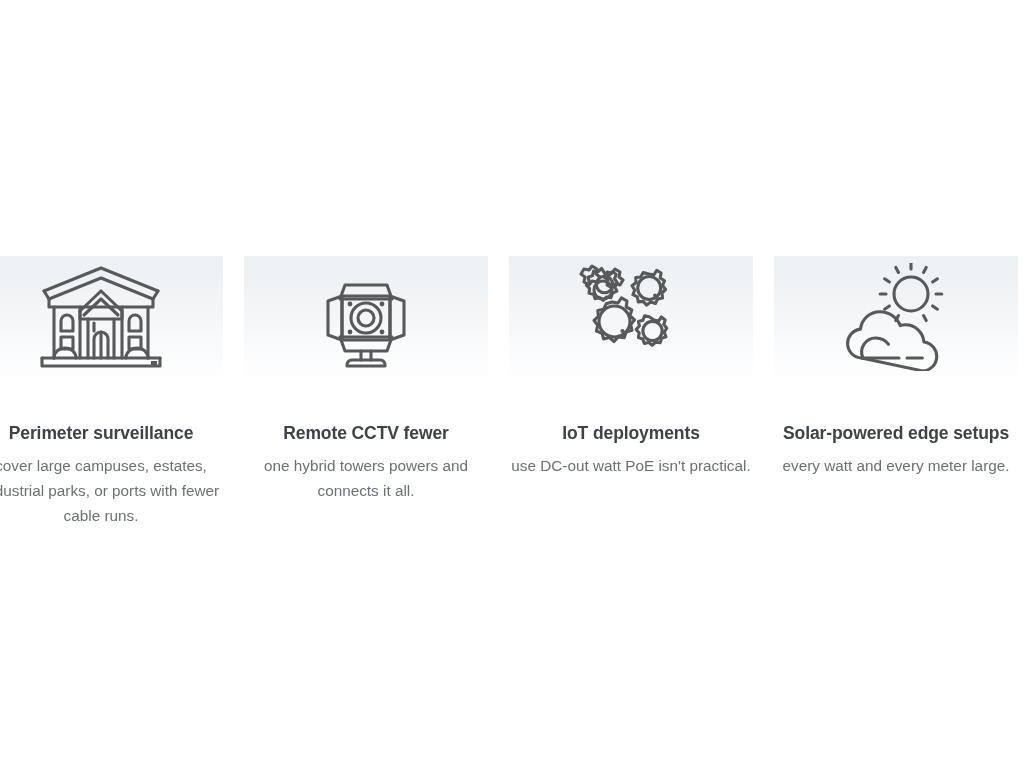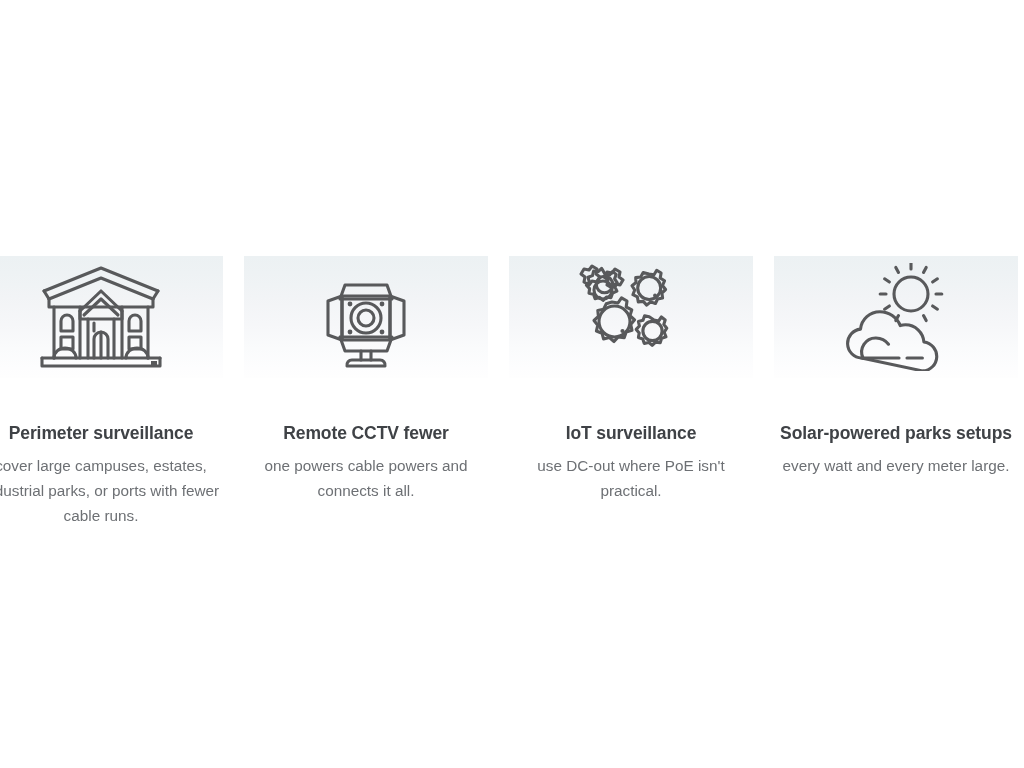--- a/index.html
+++ b/index.html
@@ -189,21 +189,21 @@
             <circle class="icon-dot" cx="39" cy="41" r="2.4"></circle>
             <circle class="icon-dot" cx="71" cy="41" r="2.4"></circle>
             <circle class="icon-dot" cx="39" cy="69" r="2.4"></circle>
             <circle class="icon-dot" cx="71" cy="69" r="2.4"></circle>
           </svg>
         </span>
       </div>
       <div class="title-spacer"></div>
       <h3 class="card-title">Remote CCTV fewer</h3>
       <div class="body-spacer"></div>
-      <p class="card-body">one powers cable powers and connects it all.</p>
+      <p class="card-body">one hybrid towers powers and connects it all.</p>
     </div>
 
     <div class="card">
       <div class="card-media">
         <span>
           <svg width="112" height="106" viewBox="0 0 112 106" aria-hidden="true">
             <g class="icon-stroke">
 
               <path d="M32 8 l5 1 3 -4 5 3 -1 5 4 3 -3 5 -5 -1 -3 4 -5 -3 1 -5 -4 -3 z
                        M22 18 l-5 -1 -3 4 -5 -3 1 -5 -4 -3 3 -5 5 1 3 -4 5 3 -1 5 4 3 z" transform="translate(0,0)"></path>
@@ -250,23 +250,23 @@
                          L65.4 62.0 L64.4 57.4 L69.0 56.2 L70.6 51.8 L75.2 52.8 Z" transform="translate(-1,0)"></path>
                 <circle cx="77.5" cy="67.0" r="9.6"></circle>
               </g>
             </g>
             <circle class="icon-dot" cx="80.0" cy="31.5" r="1.9"></circle>
             <circle class="icon-dot" cx="47.5" cy="67.0" r="2.1"></circle>
           </svg>
         </span>
       </div>
       <div class="title-spacer"></div>
-      <h3 class="card-title">IoT surveillance</h3>
+      <h3 class="card-title">IoT deployments</h3>
       <div class="body-spacer"></div>
-      <p class="card-body">use DC-out where PoE isn't practical.</p>
+      <p class="card-body">use DC-out watt PoE isn't practical.</p>
     </div>
 
     <div class="card">
       <div class="card-media">
         <span>
           <svg width="118" height="108" viewBox="0 0 118 108" aria-hidden="true">
             <g class="icon-stroke">
 
               <circle cx="74" cy="31" r="17"></circle>
 
@@ -293,19 +293,19 @@
 
               <path d="M26 95 a14 14 0 0 1 13 -20 a16 16 0 0 1 12.5 6.2"></path>
 
               <path d="M24.5 95 L62 95"></path>
               <path d="M70 95 L85.4 95"></path>
             </g>
           </svg>
         </span>
       </div>
       <div class="title-spacer"></div>
-      <h3 class="card-title">Solar-powered parks setups</h3>
+      <h3 class="card-title">Solar-powered edge setups</h3>
       <div class="body-spacer"></div>
       <p class="card-body">every watt and every meter large.</p>
     </div>
 
   </div>
 </div>
 
 </body></html>

